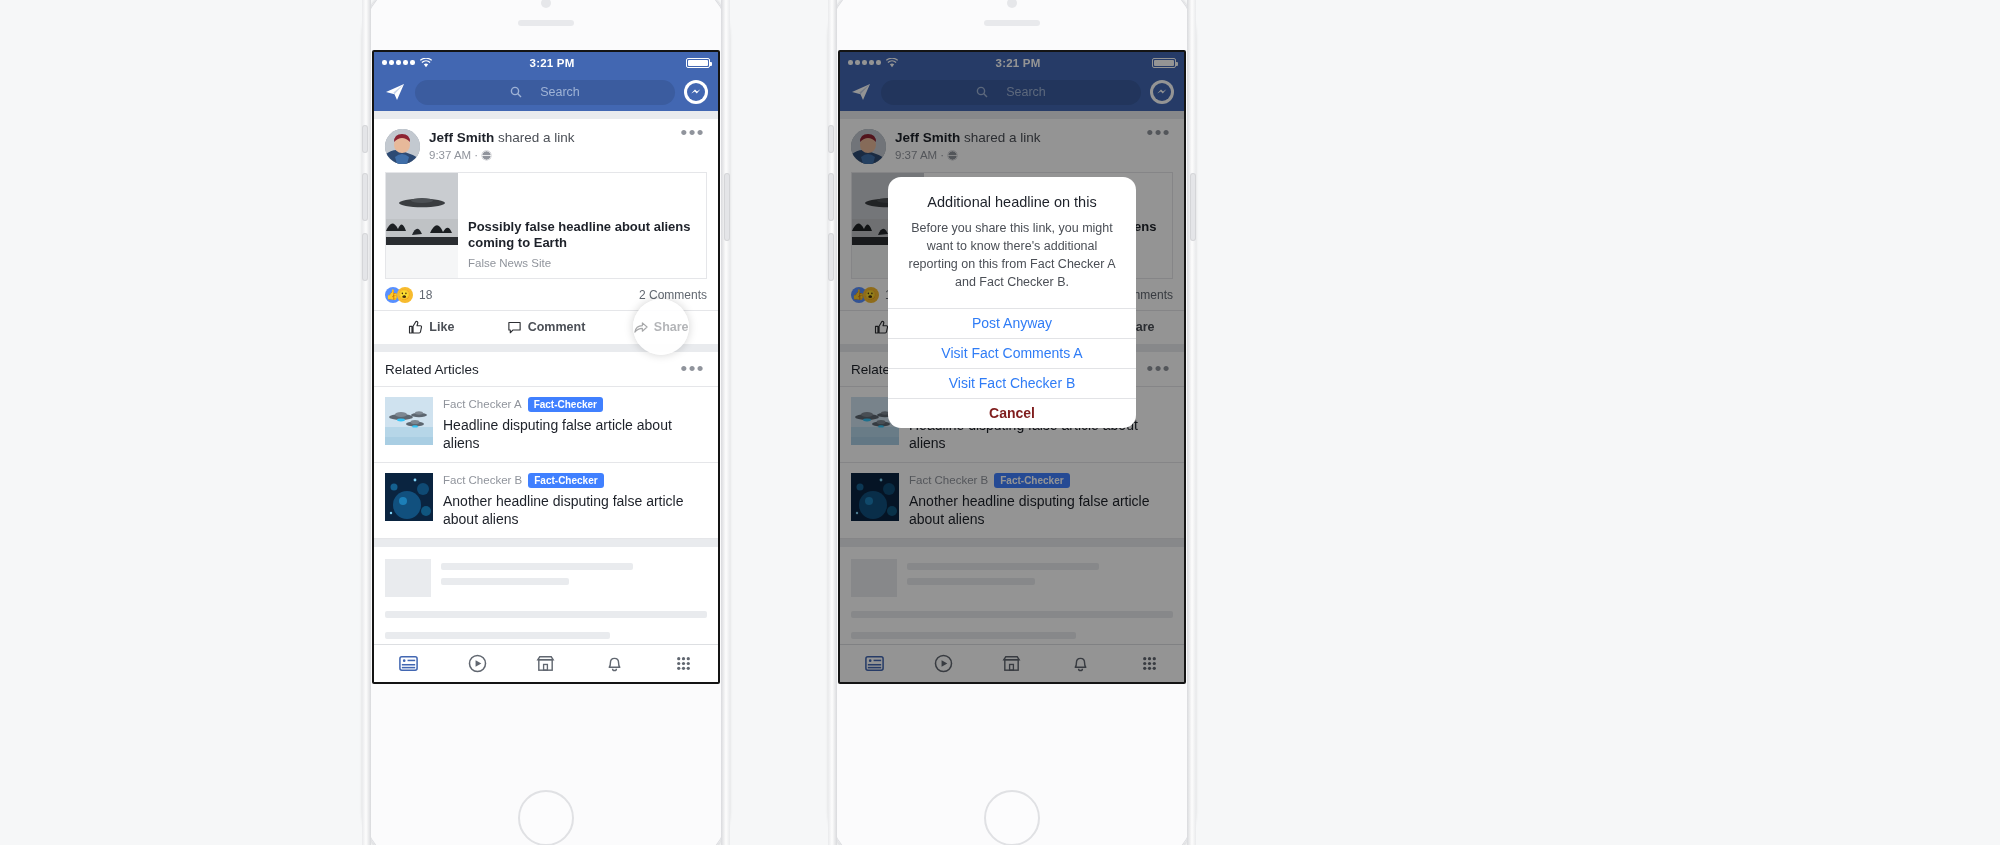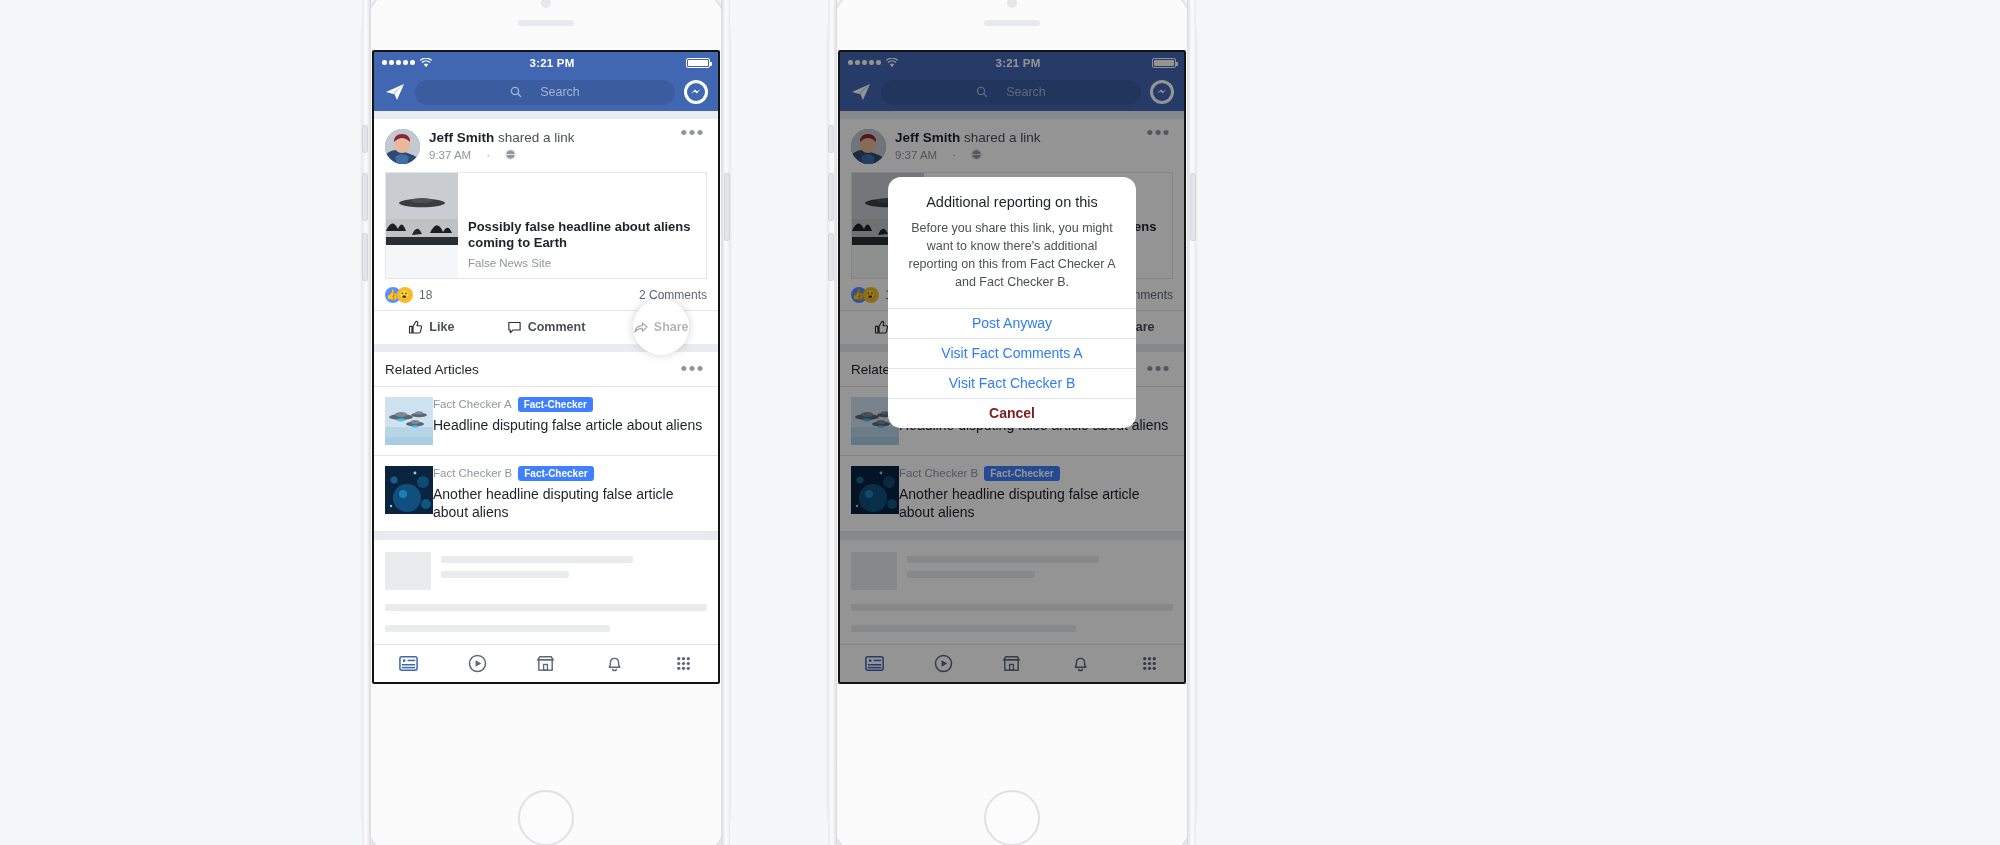--- a/index.html
+++ b/index.html
@@ -106,21 +106,21 @@
 
   .post-head { display: flex; align-items: flex-start; padding: 10px 11px 8px 11px; }
   .avatar {
     width: 35px; height: 35px; border-radius: 50%; flex: none; overflow: hidden;
     background: #9aa3ad; position: relative;
   }
   .post-meta { margin-left: 9px; padding-top: 1px; flex: 1; }
   .post-name { font-size: 13.5px; color: #1d2129; line-height: 1.2; }
   .post-name b { font-weight: bold; }
   .post-name span { color: #4b4f56; }
-  .post-time { font-size: 11.5px; color: #90949c; margin-top: 3px; display: flex; align-items: flex-start; gap: 15px; }
+  .post-time { font-size: 11.5px; color: #90949c; margin-top: 3px; display: flex; align-items: flex-end; gap: 3px; }
   .dots-menu { color: #90949c; font-size: 19px; line-height: 8px; letter-spacing: 1.5px; padding-right: 2px; }
 
   .link-card { display: flex; border: 1px solid #e5e6e9; margin: 0 11px; background: #f5f6f7; }
   .link-thumb { width: 72px; height: 72px; flex: none; position: relative; overflow: hidden; background: #b9bcc0; }
   .link-text { padding: 9px 10px; background: #fff; flex: 1; display: flex; flex-direction: column; justify-content: center; }
   .link-title { font-size: 13px; font-weight: bold; color: #1d2129; line-height: 1.25; margin-top: 37px; }
   .link-src { font-size: 11.5px; color: #90949c; margin-top: 5px; }
 
   .counts { display: flex; align-items: center; padding: 8px 11px 7px 11px; }
   .reacts { display: flex; align-items: center; }
@@ -142,21 +142,21 @@
     z-index: 2; pointer-events: none;
   }
   .action.share .lbl, .action.share .ico { position: relative; z-index: 3; opacity: .42; }
 
   .rel-head { display:flex; align-items:center; padding: 10px 11px 9px 11px; border-bottom: 1px solid #e5e6e9;}
   .rel-title { font-size: 13.5px; color: #1d2129; }
   .rel-head .dots-menu { margin-left: auto; }
 
   .rel-item { display: flex; padding: 10px 11px; border-bottom: 1px solid #e5e6e9; }
   .rel-thumb { width: 48px; height: 48px; flex: none; overflow: hidden; position: relative; background:#ccc; }
-  .rel-body { flex: 1; }
+  .rel-body { margin-left: 10px; flex: 1; }
   .rel-row1 { display: flex; align-items: center; gap: 6px; }
   .rel-src { font-size: 11.5px; color: #90949c; }
   .badge { background: #4080ff; color: #fff; font-size: 10px; font-weight: bold;
            padding: 2px 6px; border-radius: 3px; }
   .rel-headline { font-size: 14px; font-weight: normal; color: #1d2129; margin-top: 4px; line-height: 1.3; }
 
   .skel { background: #fff; padding: 12px 11px 14px 11px; }
   .sk-row { display: flex; gap: 10px; }
   .sk-box { width: 46px; height: 38px; background: #e9ebee; flex: none; }
   .sk-lines { flex: 1; padding-top: 4px; }
@@ -674,21 +674,21 @@
                 <circle cx="11" cy="16" r="1.7"></circle>
                 <circle cx="16" cy="16" r="1.7"></circle>
               </g>
         </svg>
       </div>
 
       <div class="dim"></div>
 
       <div class="modal">
         <div class="modal-top">
-          <div class="modal-title">Additional reporting on this</div>
+          <div class="modal-title">Additional headline on this</div>
           <div class="modal-msg">Before you share this link, you might want to know there's additional reporting on this from Fact Checker A and Fact Checker B.</div>
         </div>
         <div class="modal-btn">Post Anyway</div>
         <div class="modal-btn">Visit Fact Comments A</div>
         <div class="modal-btn">Visit Fact Checker B</div>
         <div class="modal-btn cancel">Cancel</div>
       </div>
 
     </div>
     </div>

